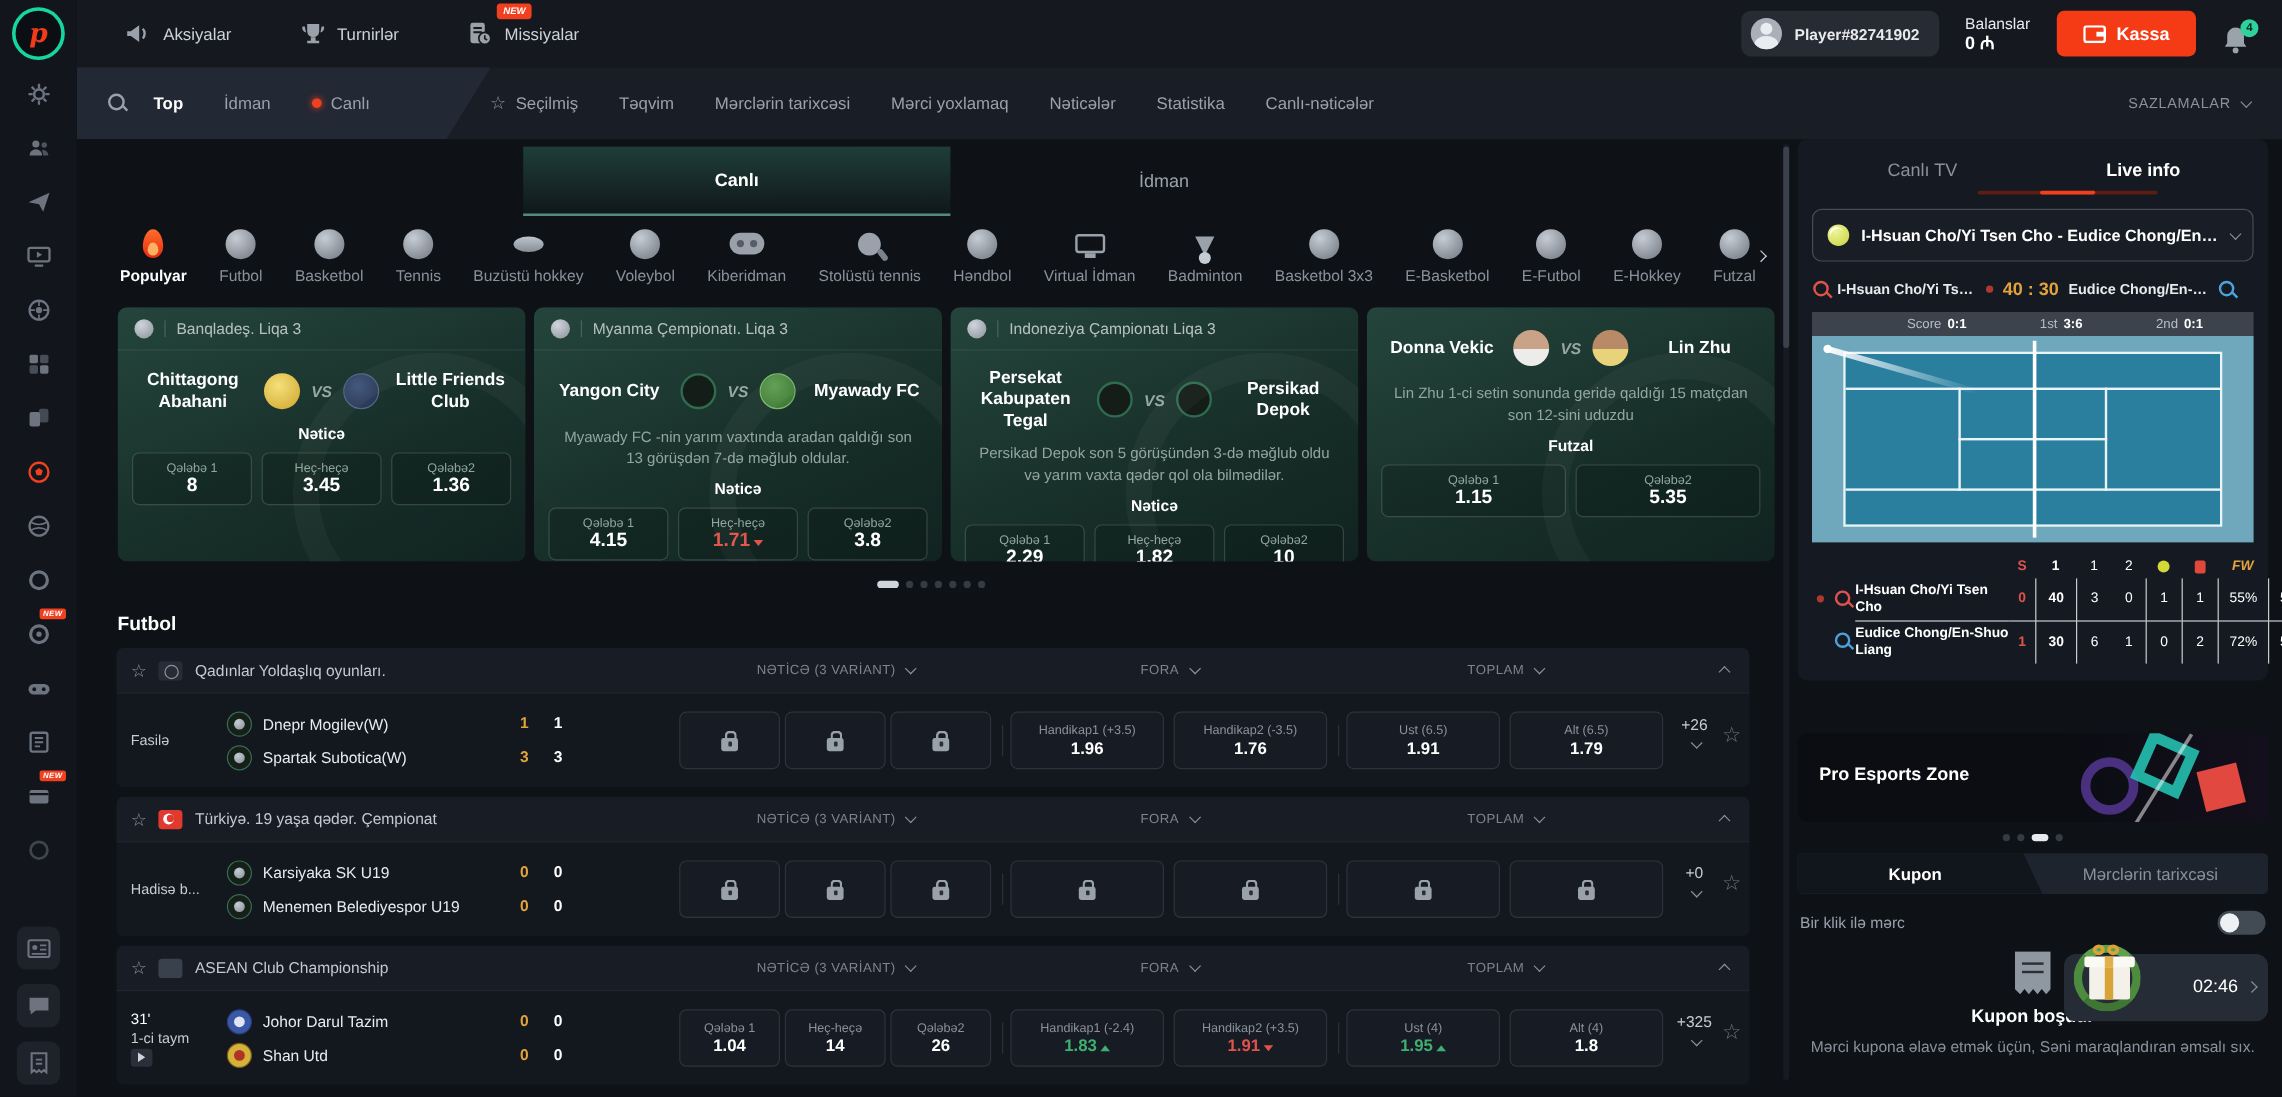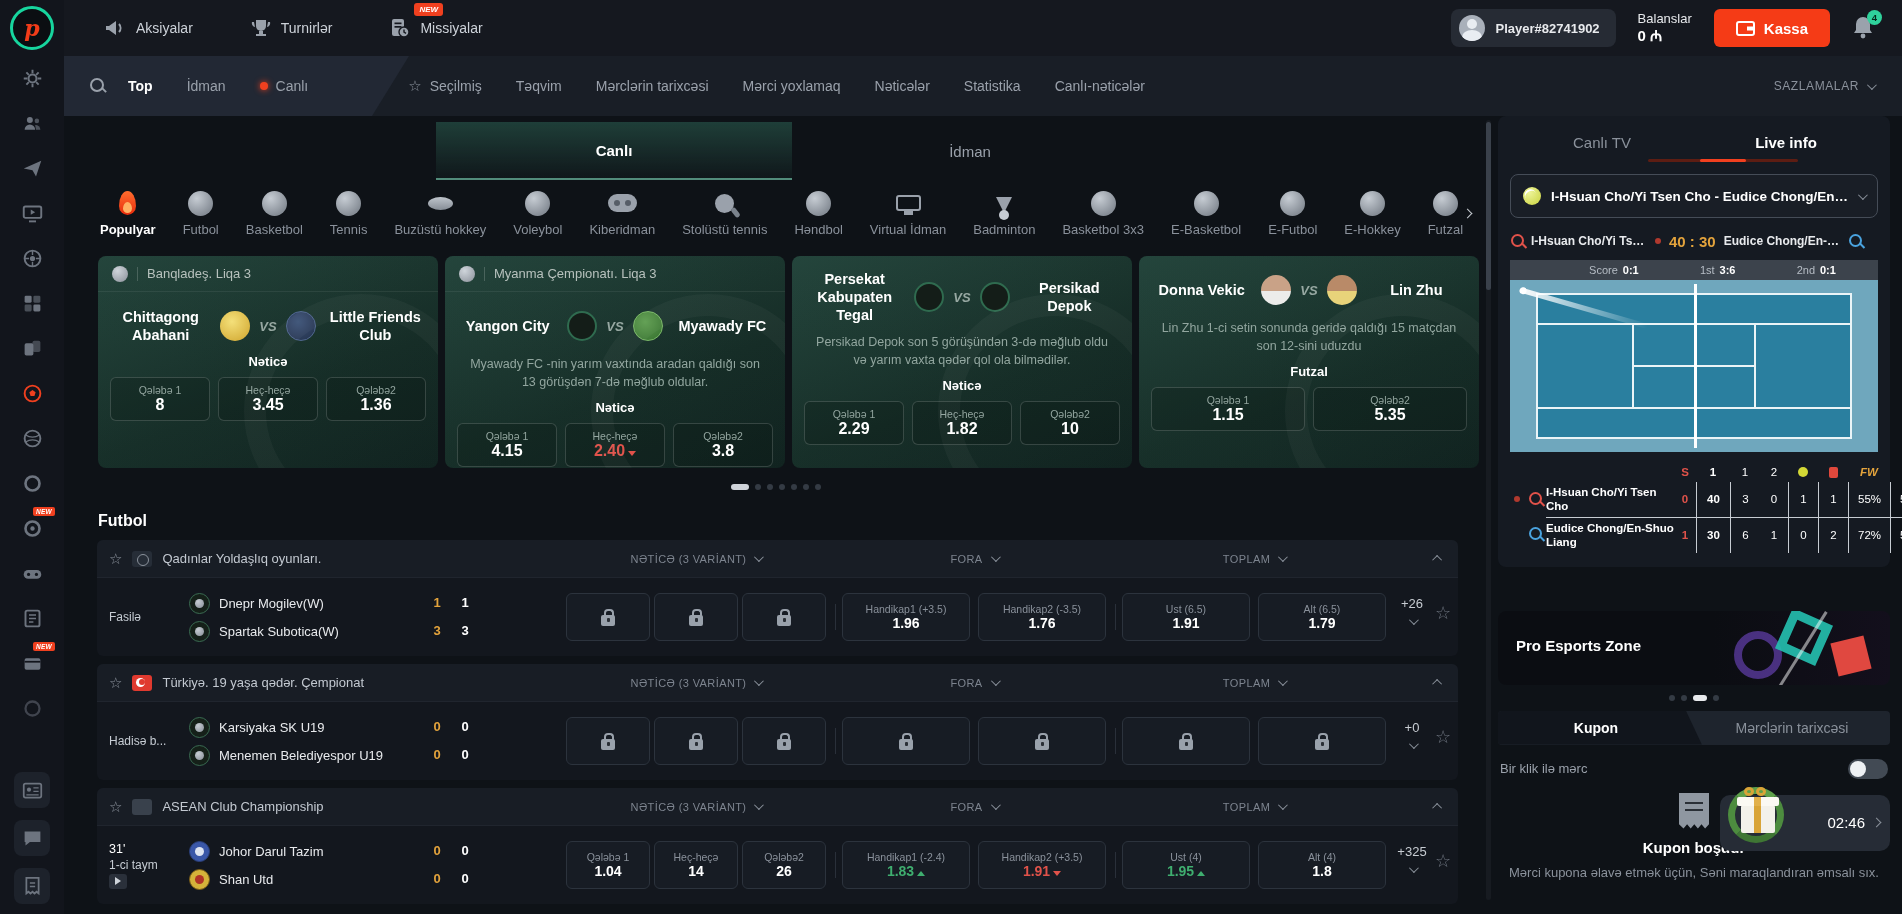--- a/index.html
+++ b/index.html
@@ -15,21 +15,21 @@
   .rail-ic.red { color:#f0401f; }
   .rail-ic .nbadge { position:absolute; top:-4px; right:-6px; background:#f0401f; color:#fff; font-size:6.5px; font-weight:bold; padding:1px 3px; border-radius:2px; letter-spacing:.3px; }
   .rail-bottom { margin-top:auto; margin-bottom:10px; display:flex; flex-direction:column; align-items:center; }
   .rail-bottom .rail-ic { background:#1d222b; border-radius:8px; margin-top:12px; width:36px; height:36px; }
 
   
   .topbar { position:absolute; left:64px; top:0; width:1838px; height:56px; background:#15181f; display:flex; align-items:center; padding:0 24px 0 40px; }
   .tnav { display:flex; align-items:center; gap:10px; margin-right:58px; cursor:pointer; position:relative; }
   .tnav span { font-size:14px; color:#cdd2d9; }
   .tnav .nbadge { position:absolute; top:-15px; left:24px; background:#f0401f; color:#fff; font-size:8px; font-weight:bold; padding:2px 5px; border-radius:3px; }
-  .tb-right { margin-left:auto; display:flex; align-items:center; gap:22px; }
+  .tb-right { margin-left:auto; display:flex; align-items:flex-end; gap:22px; }
   .pill { display:flex; align-items:center; gap:10px; background:#262b34; border-radius:8px; padding:6px 16px 6px 8px; }
   .avatar { width:26px; height:26px; border-radius:50%; background:#a9b0ba; position:relative; overflow:hidden; }
   .avatar::before { content:""; position:absolute; left:8px; top:4px; width:10px; height:10px; border-radius:50%; background:#e9edf2; }
   .avatar::after { content:""; position:absolute; left:3px; top:15px; width:20px; height:14px; border-radius:50%; background:#e9edf2; }
   .pill span { font-size:13px; font-weight:bold; color:#e8eaed; }
   .bal { line-height:1.25; }
   .bal .l1 { font-size:13px; color:#e8eaed; }
   .bal .l2 { font-size:15px; font-weight:bold; color:#fff; }
   .kassa { display:flex; align-items:center; gap:9px; background:#f53b16; border:none; border-radius:6px; height:38px; padding:0 22px; cursor:pointer; }
   .kassa span { color:#ffffff; font-weight:bold; font-size:15px; }
@@ -610,30 +610,35 @@
       </div>
       <div class="c-note">Myawady FC -nin yarım vaxtında aradan qaldığı son 13 görüşdən 7-də məğlub oldular.</div>
       <div class="c-market">Nəticə</div>
       <div class="c-odds">
         <div class="c-odd">
             <span class="ol">Qələbə 1</span>
             <span class="ov">4.15</span>
           </div>
         <div class="c-odd">
             <span class="ol">Heç-heçə</span>
-            <span class="ov down"><span>2.40</span><i class="tri-dn"></i></span>
+            <span class="ov down"><span>1.71</span><i class="tri-dn"></i></span>
           </div>
         <div class="c-odd">
             <span class="ol">Qələbə2</span>
             <span class="ov">3.8</span>
           </div>
       </div>
     </div>
 
     <div class="card">
+      <div class="c-head">
+          <i class="c-ball"></i>
+          <i class="bar"></i>
+          <span>Indoneziya Çampionatı Liqa 3</span>
+        </div>
       <div class="c-teams">
         <div class="nm">Persekat Kabupaten Tegal</div>
         <i class="tbdg" style="background:#141d18;border:2px solid #2f6b4f"></i>
         <span class="c-vs">VS</span>
         <i class="tbdg" style="background:#141d18;border:2px solid #2f6b4f"></i>
         <div class="nm">Persikad Depok</div>
       </div>
       <div class="c-note">Persikad Depok son 5 görüşündən 3-də məğlub oldu və yarım vaxta qədər qol ola bilmədilər.</div>
       <div class="c-market">Nəticə</div>
       <div class="c-odds">

